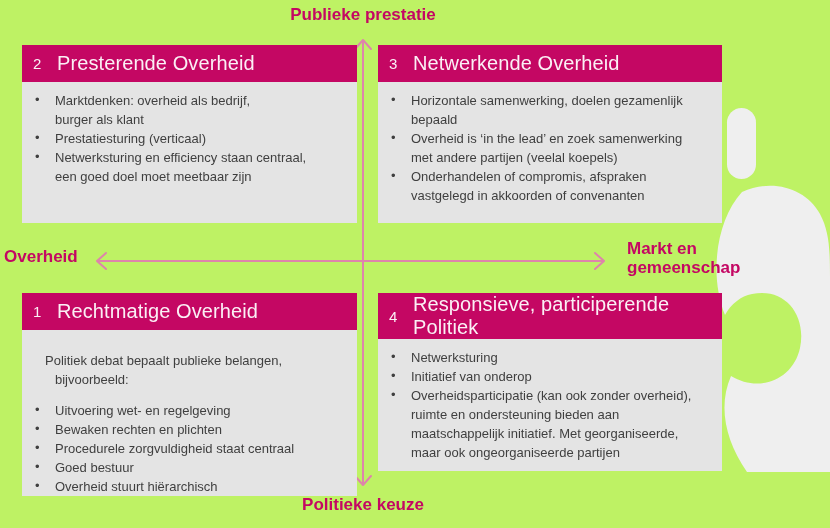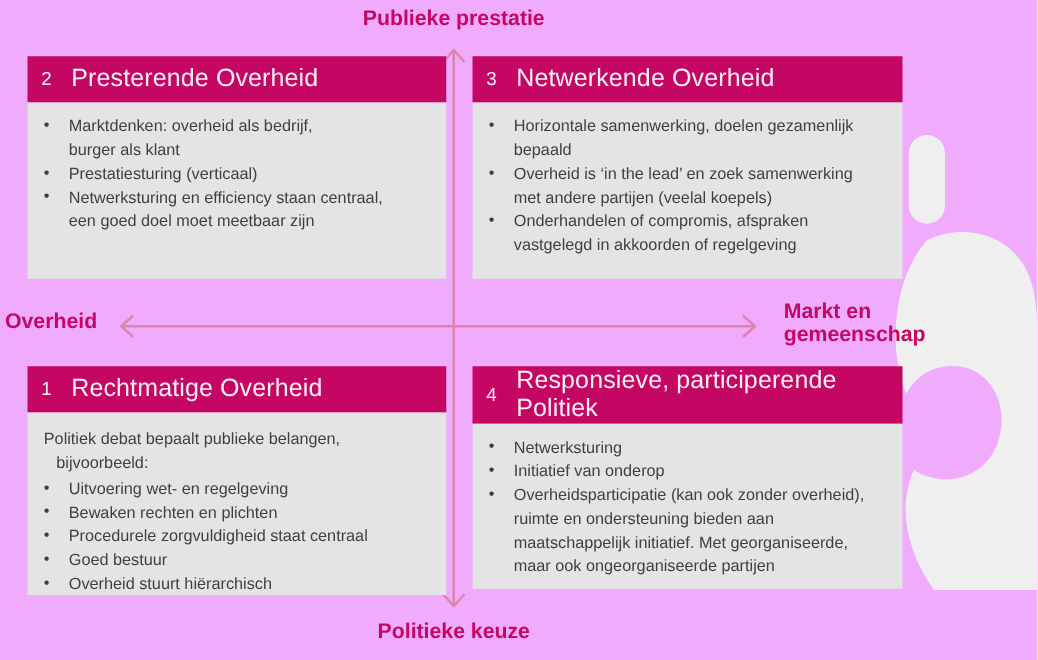--- a/index.html
+++ b/index.html
@@ -1,20 +1,20 @@
 <!DOCTYPE html>
 <html><head>
 <meta charset="utf-8">
 <style>
   html, body { margin: 0; padding: 0; background: #ffffff; }
   .stage {
     position: relative;
     width: 830px;
     height: 528px;
-    background: #f0abfc;
+    background: #bef264;
     overflow: hidden;
     font-family: "Liberation Sans", sans-serif;
     --header-bg: #c40763;
     --header-text: #fbeff5;
     --body-bg: #e4e4e4;
     --body-text: #3f3f3f;
     --axis-arrow: #de84ab;
     --axis-label: #c40763;
     --watermark: #efefef;
   }
@@ -84,21 +84,21 @@
 
   ul.bullets { list-style: none; margin: 0; padding: 0 6px 0 33px; }
   ul.bullets li { position: relative; white-space: pre-line; }
   ul.bullets li::before {
     content: "\2022";
     position: absolute;
     left: -20px;
     top: -1px;
     font-size: 13px;
   }
-  ul.intro { list-style: none; margin: 2px; padding: 0 6px 0 11px; }
+  ul.intro { list-style: none; margin: 12px; padding: 0 6px 0 11px; }
   ul.intro li:nth-child(2) { padding-left: 10px; }
 </style>
 </head>
 <body>
 
 <div class="stage" style="--header-bg: #c40763; --header-text: #fbeff5; --body-bg: #e4e4e4; --body-text: #3f3f3f; --axis-arrow: #de84ab; --axis-label: #c40763; --watermark: #efefef;">
 
   <svg class="watermark" width="130" height="364" viewBox="0 0 130 364" aria-hidden="true">
     <rect x="27" y="0" width="29" height="71" rx="14.5"></rect>
     <path d="M 42 84 C 72 70 106 80 120 106 C 129 123 130 140 130 170 L 130 364 L 47 364
@@ -144,21 +144,21 @@
       <span class="q-num">3</span>
       <h2 class="q-title">Netwerkende Overheid</h2>
     </header>
     <div class="q-body">
       <ul class="bullets">
           <li>Horizontale samenwerking, doelen gezamenlijk
 bepaald</li>
           <li>Overheid is ‘in the lead’ en zoek samenwerking
 met andere partijen (veelal koepels)</li>
           <li>Onderhandelen of compromis, afspraken
-vastgelegd in akkoorden of regelgeving</li>
+vastgelegd in akkoorden of convenanten</li>
         </ul>
     </div>
   </section>
 
   <section class="q q-bl">
     <header class="q-header">
       <span class="q-num">1</span>
       <h2 class="q-title">Rechtmatige Overheid</h2>
     </header>
     <div class="q-body">

